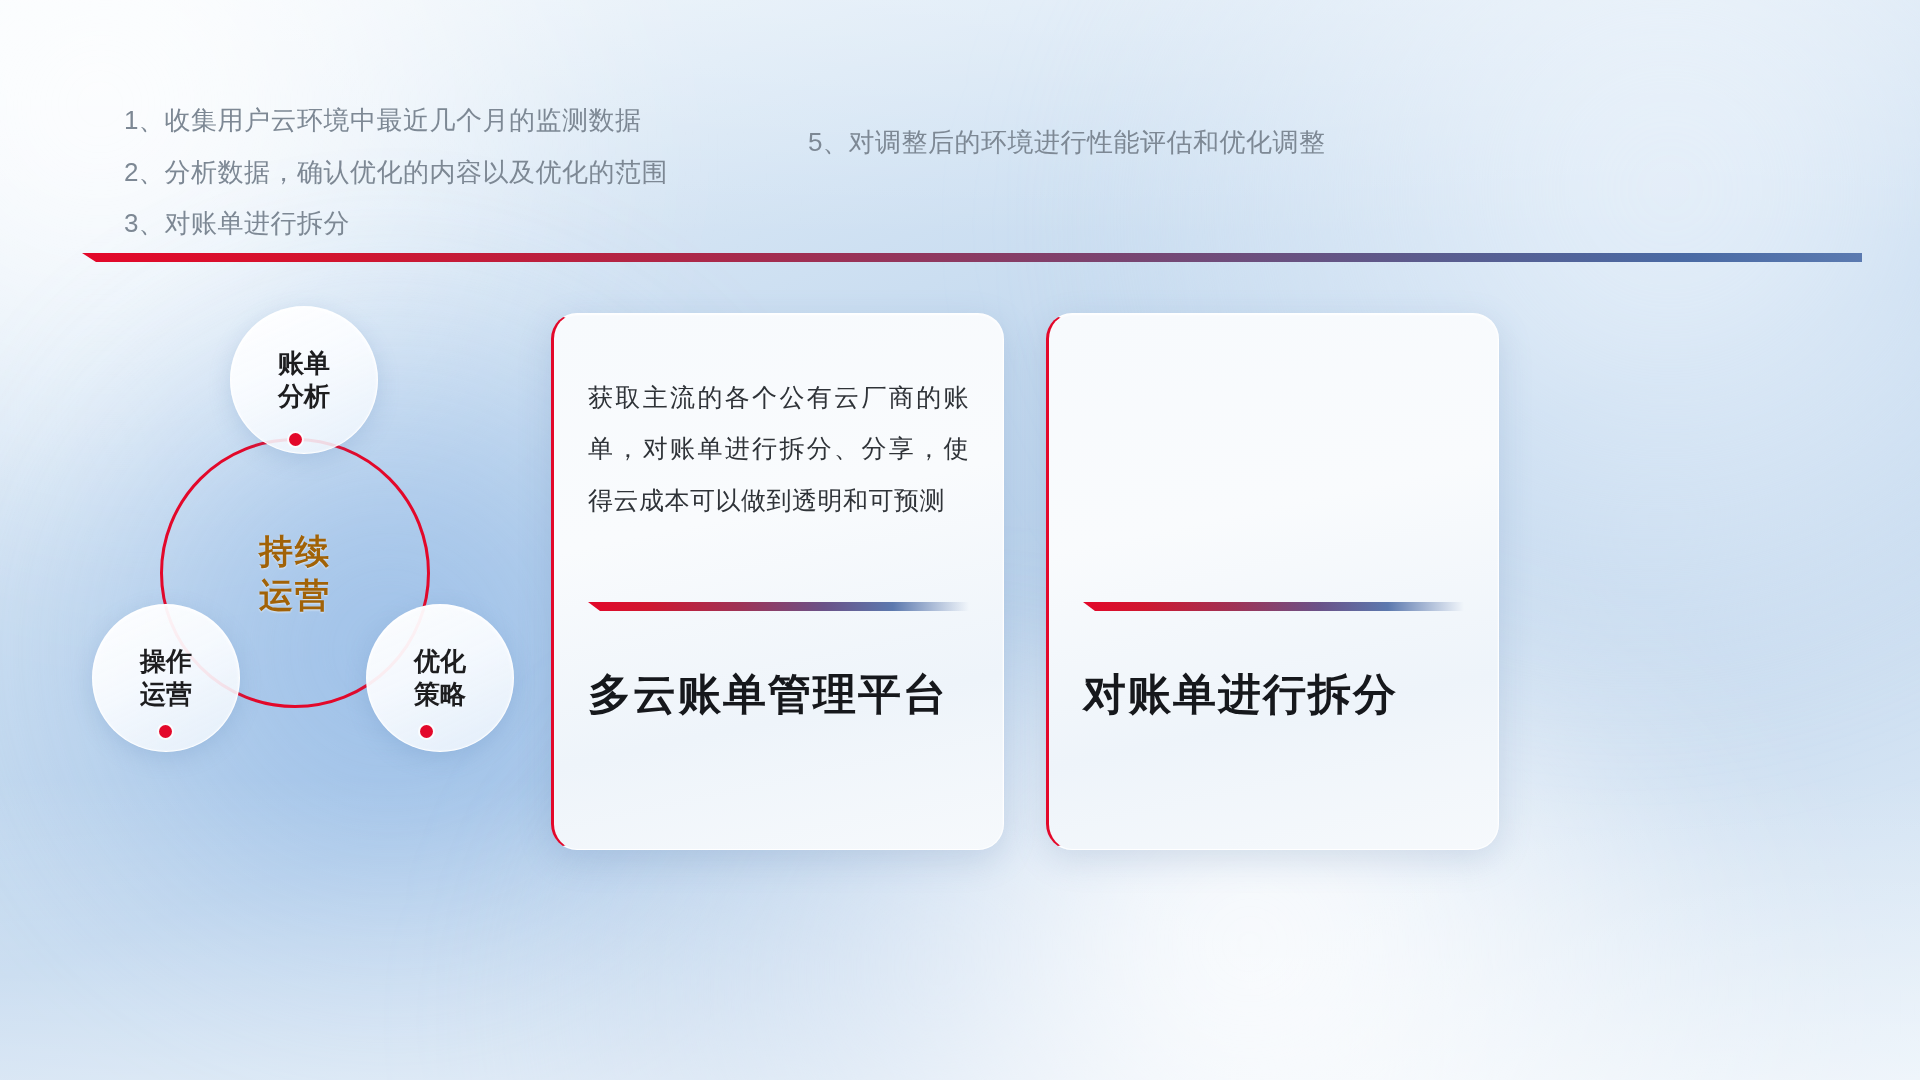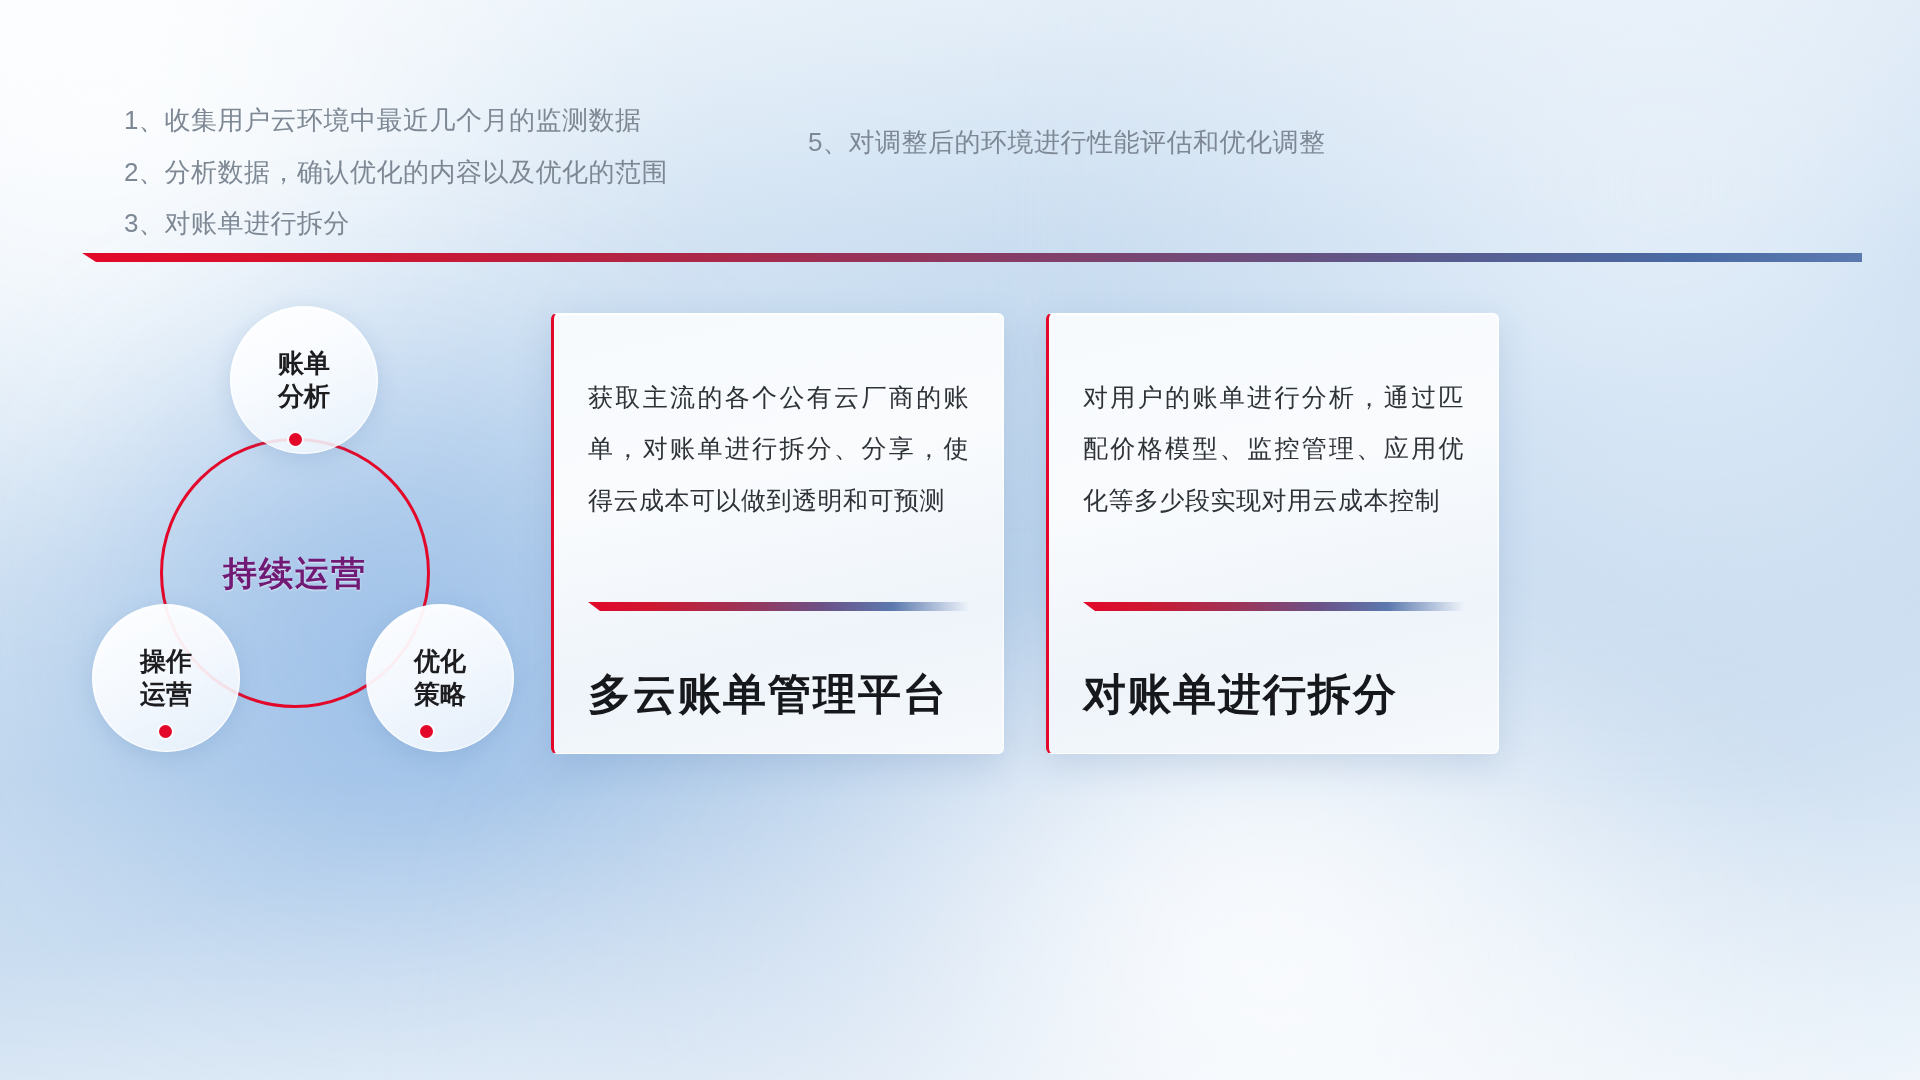--- a/index.html
+++ b/index.html
@@ -74,41 +74,41 @@
     font-size:26px;
     line-height:1.28;
     text-align:center;
   }
   .bubble-top  { left:160px; top:18px;  width:148px; height:148px; }
   .bubble-bl   { left:22px;  top:316px; width:148px; height:148px; }
   .bubble-br   { left:296px; top:316px; width:148px; height:148px; }
   .center-label {
     position:absolute;
     left:90px; top:150px; width:270px; height:270px;
-    display:flex; flex-direction:row;
+    display:flex; flex-direction:column;
     align-items:center; justify-content:center;
-    color:#701a75; font-weight:bold; font-size:34px; line-height:1.3;
+    color:#a16207; font-weight:bold; font-size:34px; line-height:1.3;
     letter-spacing:2px;
     text-shadow:0 1px 2px rgba(255,255,255,0.6);
     pointer-events:none;
   }
   .node-dot {
     position:absolute; width:13px; height:13px;
     border-radius:50%; background:#e3082a;
     box-shadow:0 0 0 2px rgba(255,255,255,0.75);
   }
   .dot-top { left:219px; top:145px; }
   .dot-bl  { left:89px;  top:437px; }
   .dot-br  { left:350px; top:437px; }
 
   
   .card {
     position:absolute;
-    top:313px; height:441px;
-    border-radius:6px;
+    top:313px; height:537px;
+    border-radius:26px;
     background:linear-gradient(168deg,#f7fafd 0%,#f9fbfd 38%,#eef4fa 72%,#f6f9fc 100%);
     border:1px solid rgba(255,255,255,0.9);
     border-left:3px solid #e3082a;
     box-shadow:0 10px 34px rgba(86,122,170,0.20), inset 0 1px 2px rgba(255,255,255,0.95);
     padding:58px 34px 0 34px;
     overflow:hidden;
   }
   .card-1 { left:551px; width:453px; }
   .card-2 { left:1046px; width:453px; }
   .card-body {
@@ -196,16 +196,15 @@
   <div class="node-dot dot-br"></div>
 </div>
 
 <div class="card card-1">
   <div class="card-body">获取主流的各个公有云厂商的账单，对账单进行拆分、分享，使得云成本可以做到透明和可预测</div>
   <div class="card-divider"></div>
   <div class="card-title">多云账单管理平台</div>
 </div>
 
 <div class="card card-2">
-  <div class="card-body">对用户的账单进行分析，通过匹配价格模型、监控管理、应用优化等多少段实现对用云成本控制</div>
   <div class="card-divider"></div>
   <div class="card-title">对账单进行拆分</div>
 </div>
 
 </body></html>

